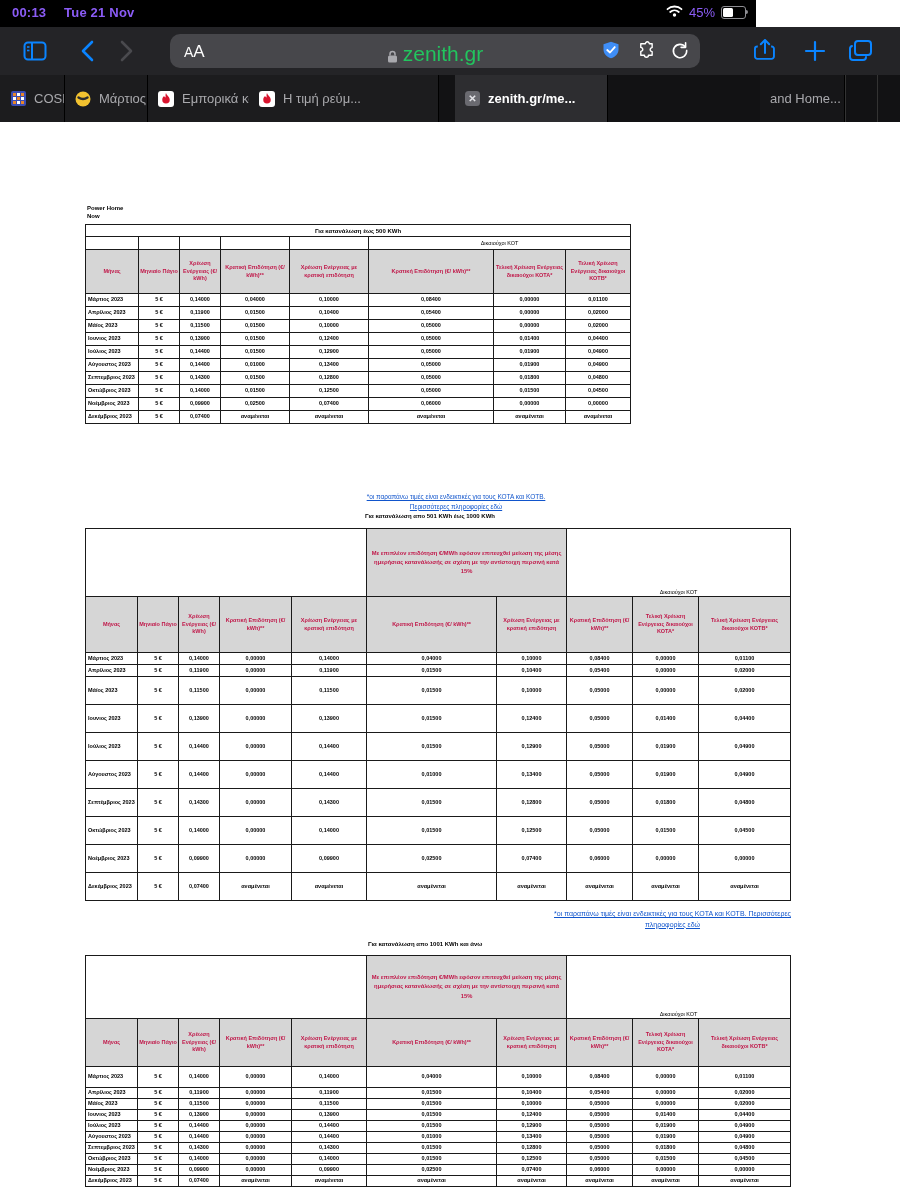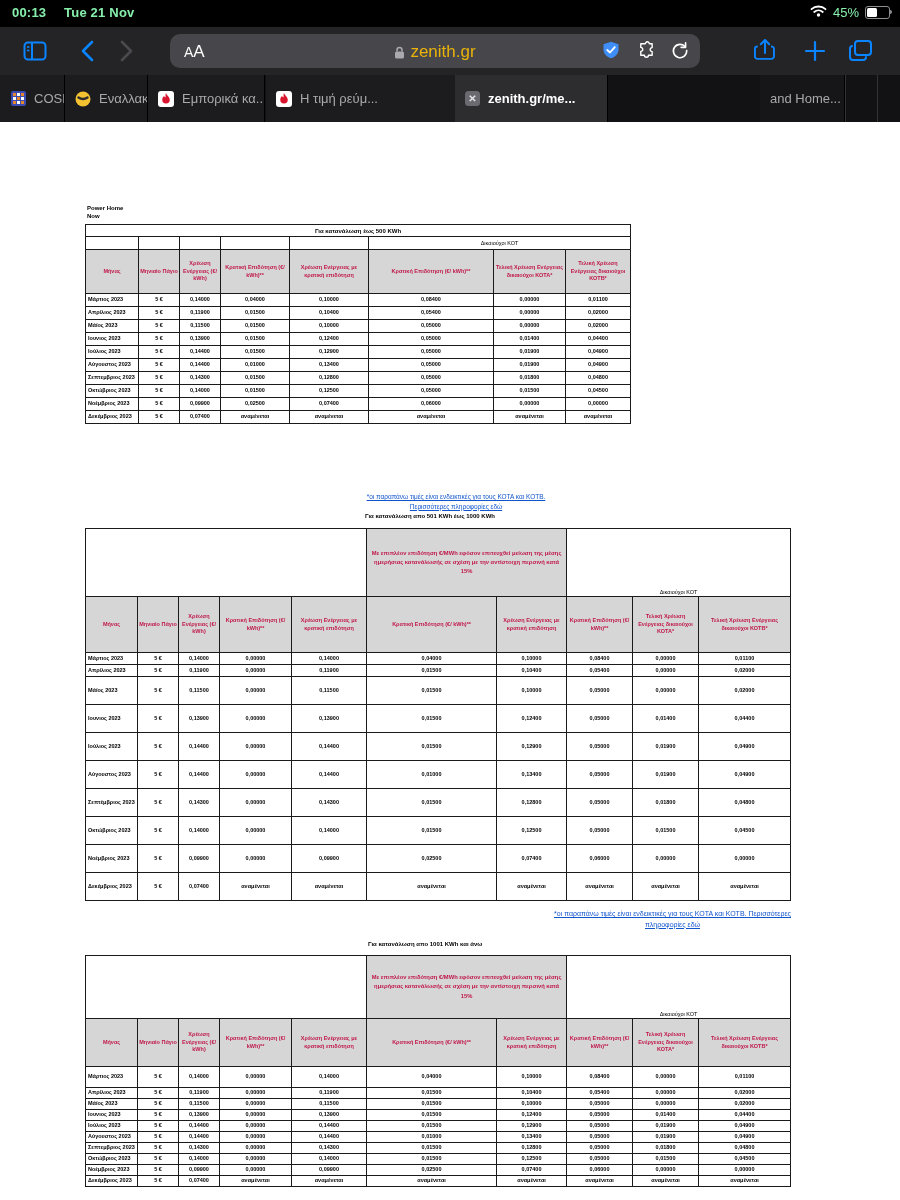--- a/index.html
+++ b/index.html
@@ -1,34 +1,34 @@
 <!DOCTYPE html>
 <html><head>
 <meta charset="utf-8">
 <style>
   html,body{margin:0;padding:0;}
   body{width:900px;height:1200px;overflow:hidden;background:#fff;position:relative;
        font-family:"Liberation Sans",sans-serif;}
 
   
-  .status-bar{position:absolute;left:0;top:0;width:900px;height:27px;background:#000;color:#86efac;text-align:right;}
+  .status-bar{position:absolute;left:0;top:0;width:756px;height:27px;background:#000;color:#8b5cf6;text-align:right;}
   .status-left{position:absolute;left:12px;top:5px;font-size:13px;font-weight:700;letter-spacing:.2px;}
   .status-left .date{margin-left:14px;font-weight:700;}
   .status-right{position:absolute;right:10px;top:5px;display:flex;align-items:center;gap:6px;font-size:13px;font-weight:400;}
   .battery{width:23px;height:11px;border:1px solid #8e8e93;border-radius:3px;position:relative;}
   .battery .fill{position:absolute;left:1px;top:1px;bottom:1px;width:45%;background:#fff;border-radius:1.5px;}
   .battery .nub{position:absolute;right:-3px;top:3px;width:2px;height:4px;background:#8e8e93;border-radius:0 2px 2px 0;}
 
   
   .toolbar{position:absolute;left:0;top:27px;width:900px;height:48px;background:#242427;}
   .tb-icon{position:absolute;top:9px;width:30px;height:30px;display:flex;align-items:center;justify-content:center;}
   .urlbar{position:absolute;left:170px;top:7px;width:530px;height:34px;background:#47474b;border-radius:10px;color:#fff;}
   .reader{position:absolute;left:14px;top:8px;font-size:14px;color:#fdfdfd;}
   .reader .big{font-size:17px;}
-  .url-center{position:absolute;left:0;right:0;top:8px;text-align:center;font-size:17px;color:#eab308;}
+  .url-center{position:absolute;left:0;right:0;top:8px;text-align:center;font-size:21px;color:#22c55e;}
   .url-center .lock{display:inline-block;vertical-align:-2px;margin-right:5px;}
   .pill-icons{position:absolute;right:10px;top:5px;display:flex;gap:14px;align-items:center;}
 
   
   .tab-bar{position:absolute;left:0;top:75px;width:900px;height:47px;background:#121214;}
   .tab{position:absolute;top:0;height:47px;display:flex;align-items:center;gap:8px;padding-left:10px;
        box-sizing:border-box;background:#1c1c1e;border-right:1px solid #000;color:#a9a9ad;
        font-size:13px;white-space:nowrap;overflow:hidden;}
   .tab.active{background:#2d2d30;color:#fff;font-weight:600;}
   .fav{width:16px;height:16px;border-radius:3px;flex:0 0 auto;display:flex;align-items:center;justify-content:center;}
@@ -189,31 +189,31 @@
     </span>
     <span>COSM</span>
   </div>
   <div class="tab" style="left:65px;width:83px;">
     <span class="fav">
       <svg width="16" height="16" viewBox="0 0 16 16">
         <circle cx="8" cy="8" r="7.5" fill="#f2c230"></circle>
         <path d="M3.5 6.5 Q8 9.5 12.5 6.5" stroke="#2c2c2e" stroke-width="2.4" fill="none" stroke-linecap="round"></path>
       </svg>
     </span>
-    <span>Εναλλακ</span>
+    <span>Μάρτιος</span>
   </div>
   <div class="tab" style="left:148px;width:117px;">
     <span class="fav white">
       <svg width="12" height="13" viewBox="0 0 16 17">
         <path d="M8 1 C9 4.5 13 6 13 10 a5 5 0 1 1-10 0 c0-2.5 1.2-3.6 2.4-5 .5 1.2 1.2 1.8 2.3 1.9 C7.2 5 7.2 3 8 1z" fill="#d8142e"></path>
       </svg>
     </span>
     <span>Εμπορικά κα...</span>
   </div>
-  <div class="tab" style="left:266px;width:190px;">
+  <div class="tab" style="left:249px;width:190px;">
     <span class="fav white">
       <svg width="12" height="13" viewBox="0 0 16 17">
         <path d="M8 1 C9 4.5 13 6 13 10 a5 5 0 1 1-10 0 c0-2.5 1.2-3.6 2.4-5 .5 1.2 1.2 1.8 2.3 1.9 C7.2 5 7.2 3 8 1z" fill="#d8142e"></path>
       </svg>
     </span>
     <span>Η τιμή ρεύμ...</span>
   </div>
   <div class="tab active" style="left:455px;width:153px;">
     <span class="closebtn">✕</span>
     <span>zenith.gr/me...</span>

